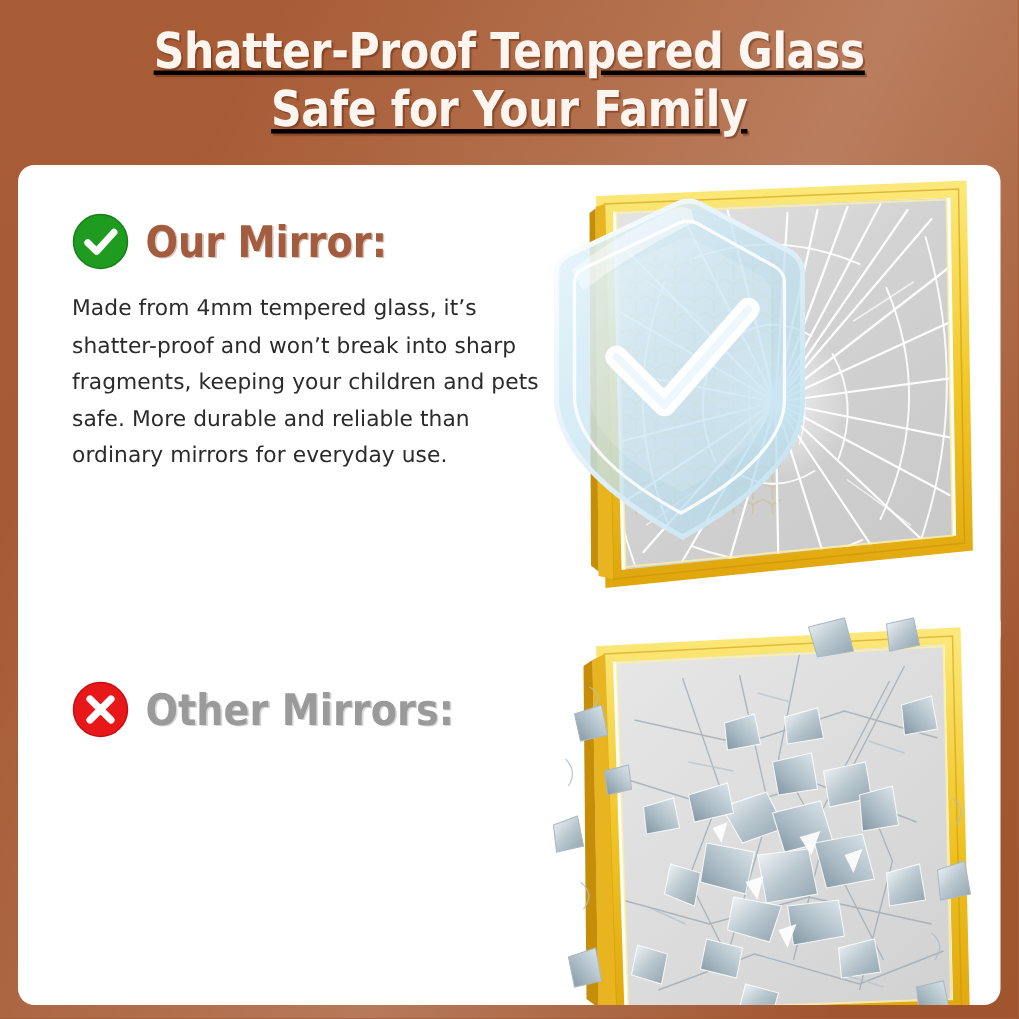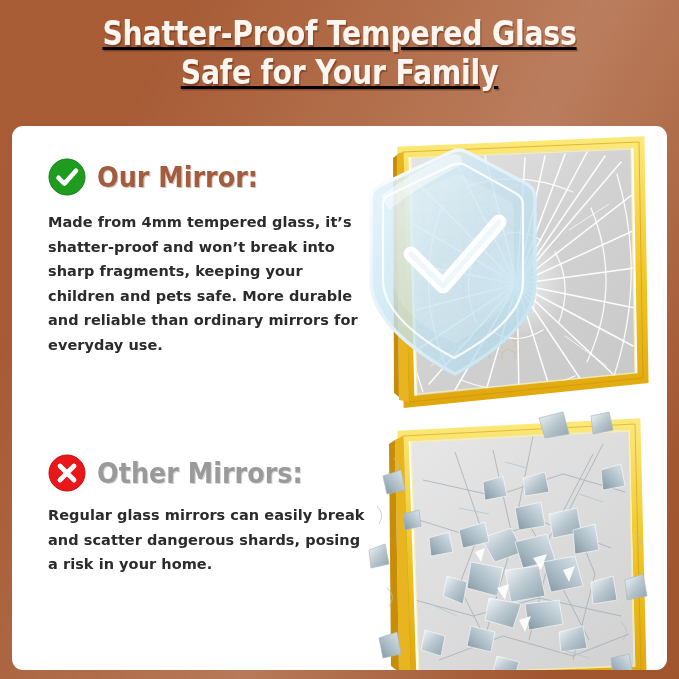--- a/index.html
+++ b/index.html
@@ -53,21 +53,21 @@
 
   
   .card {
     position: absolute;
     left: 12px;
     width: 655px;
     background: #ffffff;
     border-radius: 11px;
     overflow: hidden;
   }
-  #card-our   { top: 126px; height: 325px; }
+  #card-our   { top: 110px; height: 325px; }
   #card-other { top: 404px; height: 266px; }
 
   .card-body {
     position: absolute;
     left: 0; top: 0;
     width: 400px;
     height: 100%;
     padding: 32px 0 0 36px;
     z-index: 3;
   }
@@ -95,21 +95,20 @@
   .head-ours  { color: #a35c3e; text-shadow: 1.2px 1.2px 0.4px rgba(110,60,35,0.30); }
   .head-other { color: #9a9a9a; text-shadow: 1.2px 1.2px 0.4px rgba(120,120,120,0.30); }
 
   .para {
     font-family: "DejaVu Sans", sans-serif;
     font-size: 14.5px;
     line-height: 24.5px;
     color: #2b2b2b;
     width: 320px;
     letter-spacing: 0.05px;
-    font-weight: bold;
   }
 
   
   .art {
     position: absolute;
     z-index: 2;
   }
   #art-our   { right: 8px;  top: 8px;  width: 300px; height: 290px; }
   #art-other { right: 14px; top: 6px;  width: 290px; height: 270px; }
 </style>
@@ -378,17 +377,16 @@
 
     <div class="card-body">
       <div class="head-row">
         <svg class="badge-icon" viewBox="0 0 38 38">
           <circle cx="19" cy="19" r="18" fill="#e8171a"></circle>
           <circle cx="19" cy="19" r="18" fill="none" stroke="#c31114" stroke-width="1"></circle>
           <path d="M12 12 L26 26 M26 12 L12 26" fill="none" stroke="#ffffff" stroke-width="4.8" stroke-linecap="round"></path>
         </svg>
         <span class="head-text head-other">Other Mirrors:</span>
       </div>
-      <p class="para">Regular glass mirrors can easily break and scatter dangerous shards, posing a risk in your home.</p>
     </div>
   </div>
 
 </div>
 
 </body></html>

